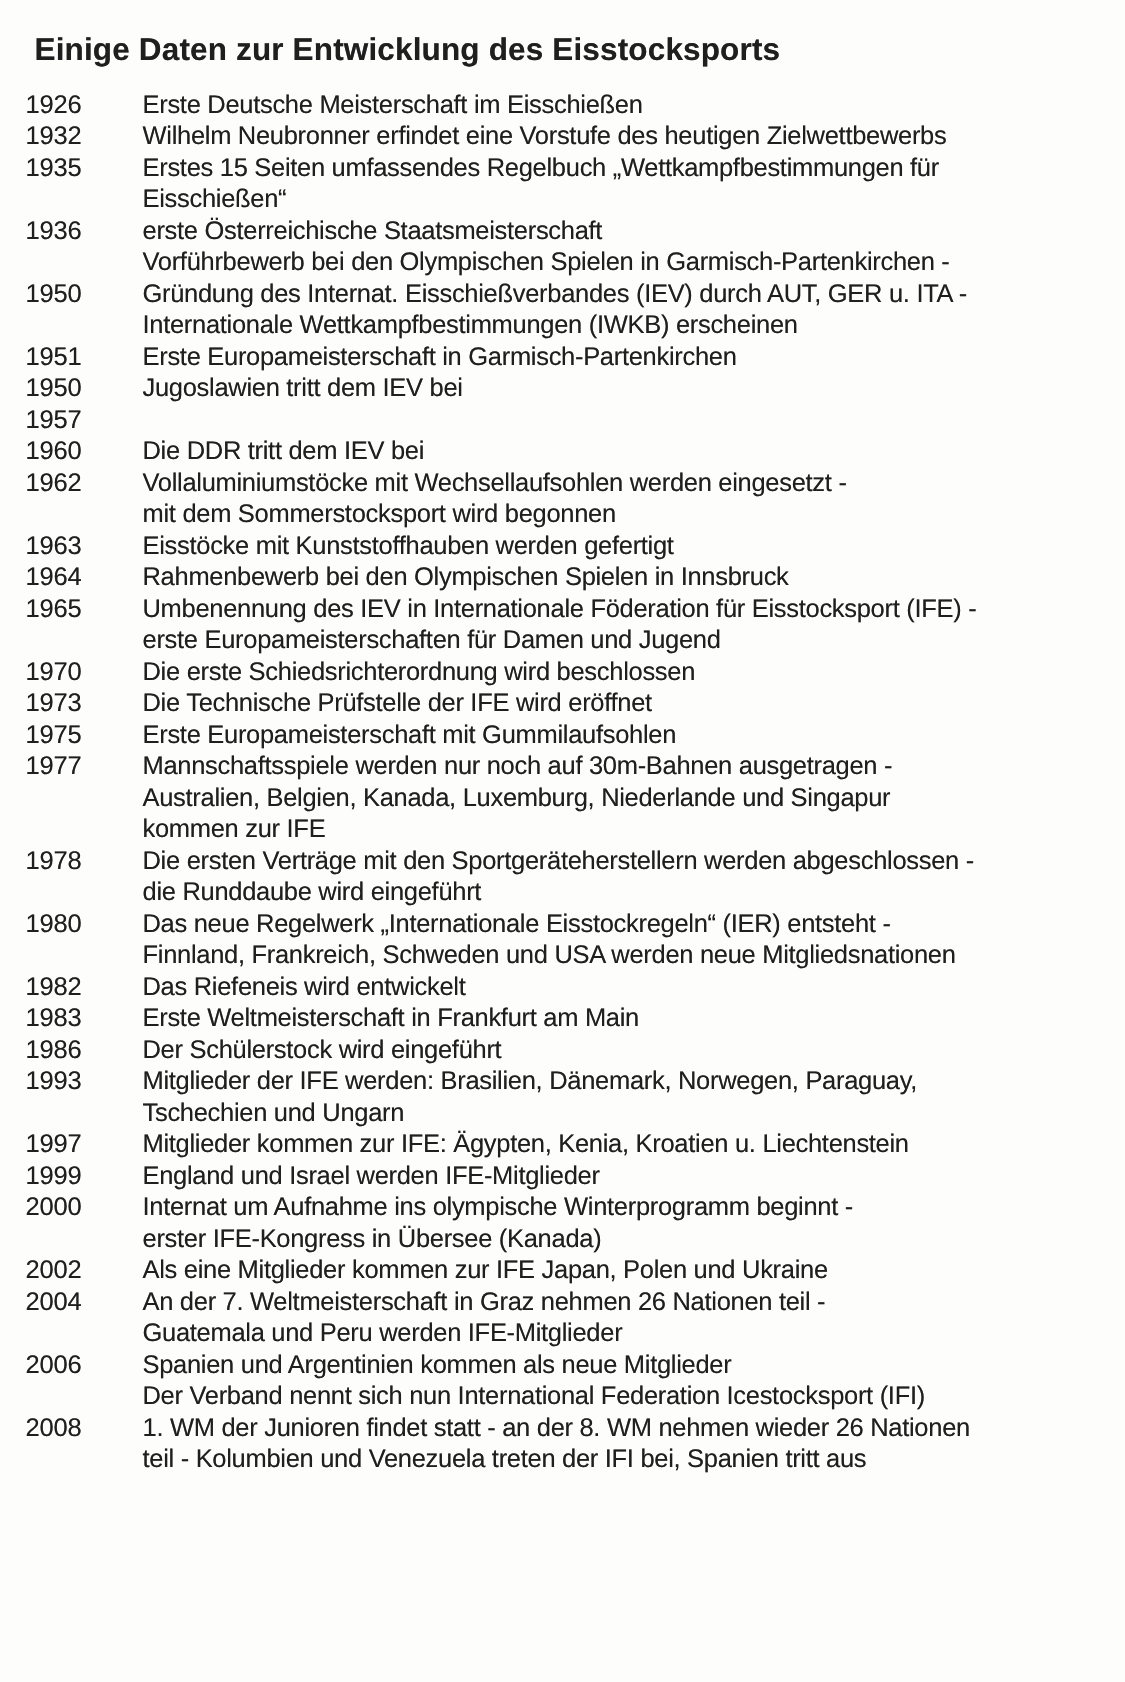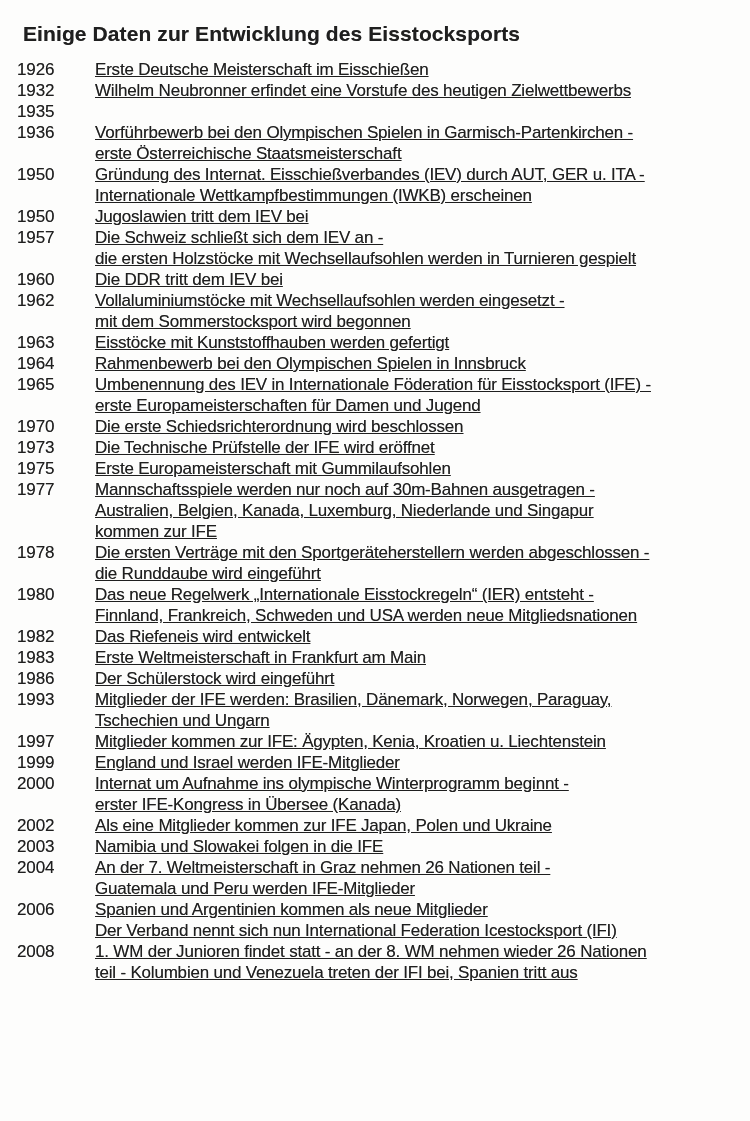--- a/index.html
+++ b/index.html
@@ -37,21 +37,20 @@
   }
   .year {
     flex: 0 0 78px;
     font-size: 17px;
     line-height: 21px;
     letter-spacing: -0.1px;
   }
   .text {
     flex: 1 1 auto;
     min-width: 0;
-    text-decoration: underline;
   }
   .line {
     font-size: 17px;
     line-height: 21px;
     letter-spacing: -0.2px;
     white-space: nowrap;
   }
 </style>
 </head>
 <body>
@@ -66,47 +65,53 @@
         </div>
       </div>
       <div class="entry">
         <div class="year">1932</div>
         <div class="text">
           <div class="line">Wilhelm Neubronner erfindet eine Vorstufe des heutigen Zielwettbewerbs</div>
         </div>
       </div>
       <div class="entry">
         <div class="year">1935</div>
+        <div class="text">
+          <div class="line">Erstes 15 Seiten umfassendes Regelbuch „Wettkampfbestimmungen für</div>
+          <div class="line">Eisschießen“</div>
+        </div>
       </div>
       <div class="entry">
         <div class="year">1936</div>
         <div class="text">
+          <div class="line">erste Österreichische Staatsmeisterschaft</div>
           <div class="line">Vorführbewerb bei den Olympischen Spielen in Garmisch-Partenkirchen -</div>
-          <div class="line">erste Österreichische Staatsmeisterschaft</div>
         </div>
       </div>
       <div class="entry">
         <div class="year">1950</div>
         <div class="text">
           <div class="line">Gründung des Internat. Eisschießverbandes (IEV) durch AUT, GER u. ITA -</div>
           <div class="line">Internationale Wettkampfbestimmungen (IWKB) erscheinen</div>
         </div>
       </div>
       <div class="entry">
+        <div class="year">1951</div>
+        <div class="text">
+          <div class="line">Erste Europameisterschaft in Garmisch-Partenkirchen</div>
+        </div>
+      </div>
+      <div class="entry">
         <div class="year">1950</div>
         <div class="text">
           <div class="line">Jugoslawien tritt dem IEV bei</div>
         </div>
       </div>
       <div class="entry">
         <div class="year">1957</div>
-        <div class="text">
-          <div class="line">Die Schweiz schließt sich dem IEV an -</div>
-          <div class="line">die ersten Holzstöcke mit Wechsellaufsohlen werden in Turnieren gespielt</div>
-        </div>
       </div>
       <div class="entry">
         <div class="year">1960</div>
         <div class="text">
           <div class="line">Die DDR tritt dem IEV bei</div>
         </div>
       </div>
       <div class="entry">
         <div class="year">1962</div>
         <div class="text">
@@ -214,26 +219,20 @@
         <div class="year">2000</div>
         <div class="text">
           <div class="line">Internat um Aufnahme ins olympische Winterprogramm beginnt -</div>
           <div class="line">erster IFE-Kongress in Übersee (Kanada)</div>
         </div>
       </div>
       <div class="entry">
         <div class="year">2002</div>
         <div class="text">
           <div class="line">Als eine Mitglieder kommen zur IFE Japan, Polen und Ukraine</div>
-        </div>
-      </div>
-      <div class="entry">
-        <div class="year">2003</div>
-        <div class="text">
-          <div class="line">Namibia und Slowakei folgen in die IFE</div>
         </div>
       </div>
       <div class="entry">
         <div class="year">2004</div>
         <div class="text">
           <div class="line">An der 7. Weltmeisterschaft in Graz nehmen 26 Nationen teil -</div>
           <div class="line">Guatemala und Peru werden IFE-Mitglieder</div>
         </div>
       </div>
       <div class="entry">

